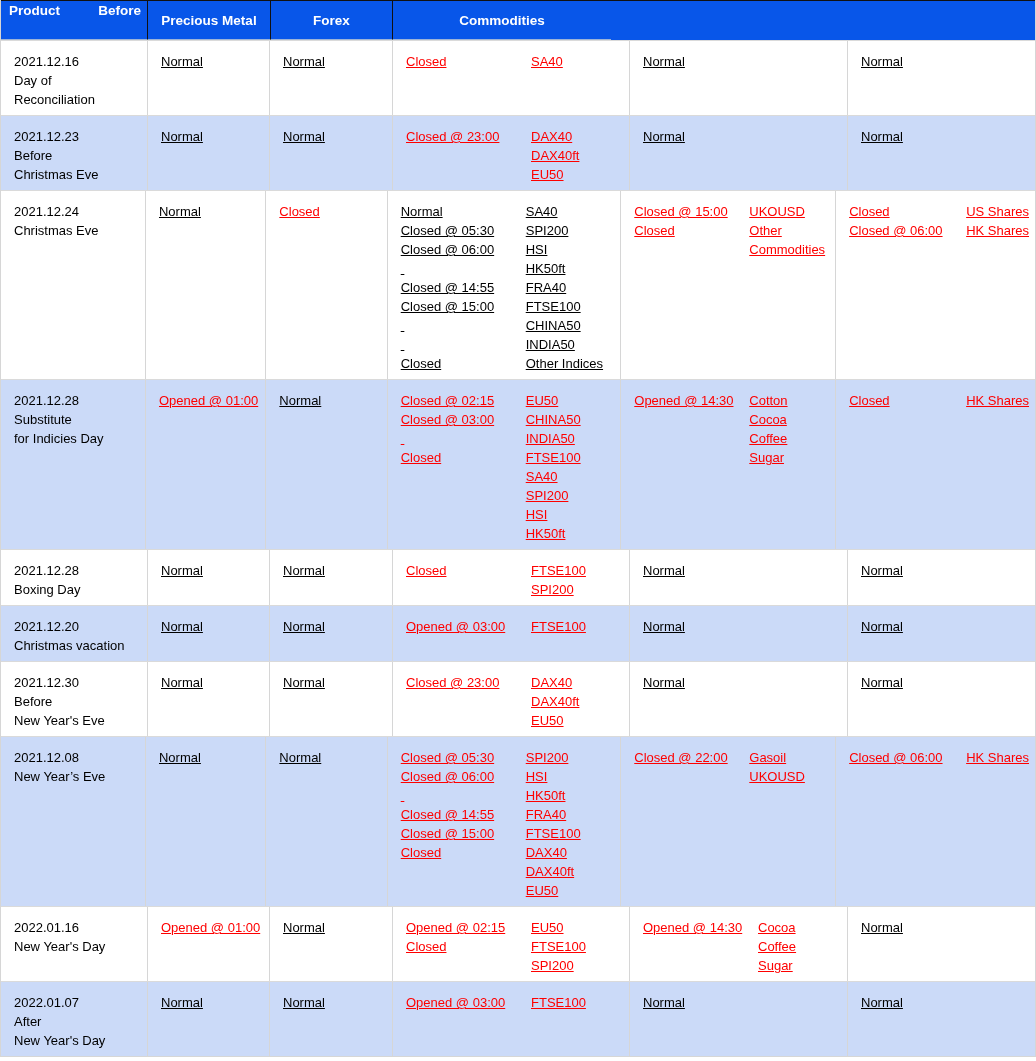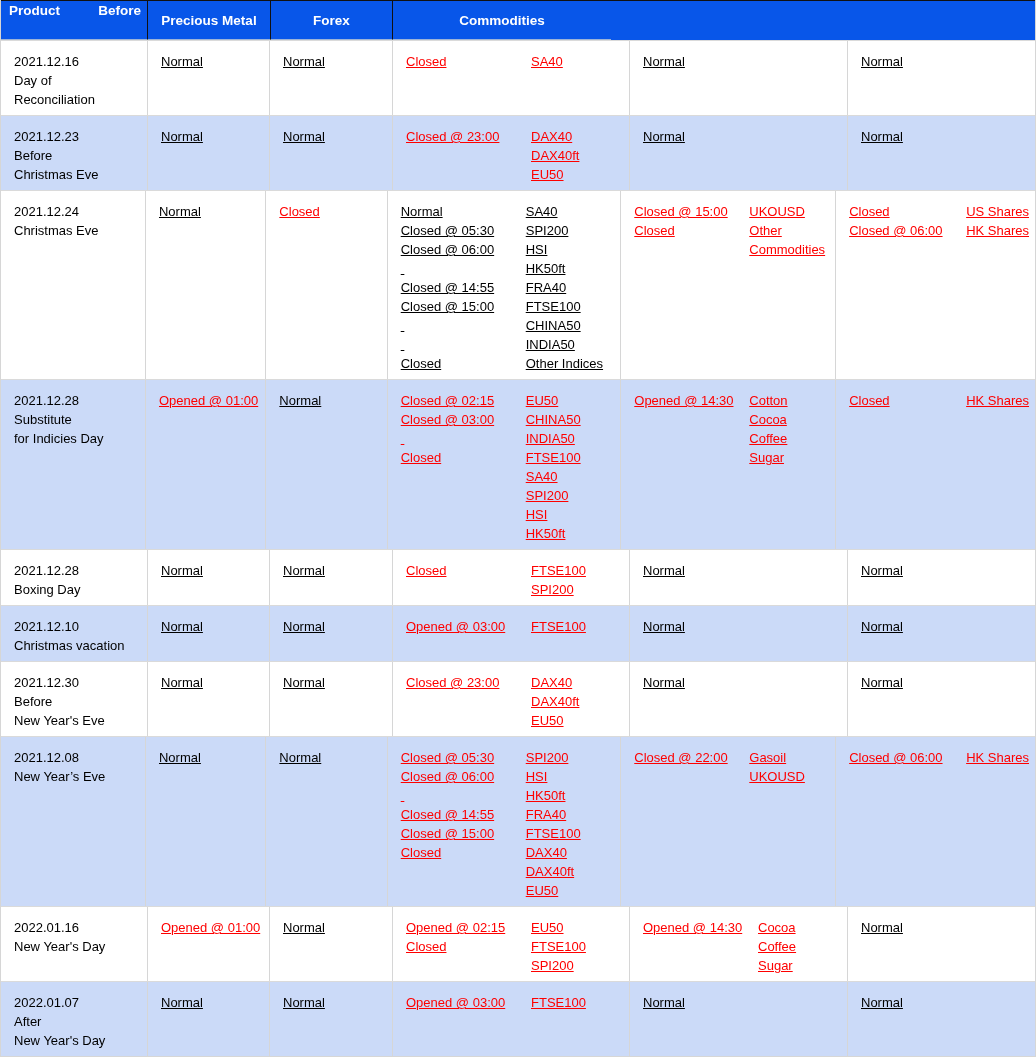--- a/index.html
+++ b/index.html
@@ -316,21 +316,21 @@
         </div>
         <div class="tcell multi c-sh">
           <div class="status-col">
             <div class="line">Normal</div>
           </div>
           <div class="prod-col"></div>
         </div>
       </div>
       <div class="trow alt">
         <div class="tcell c-holiday">
-          <div class="line">2021.12.10</div>
+          <div class="line">2021.12.20</div>
           <div class="line">Christmas vacation</div>
         </div>
         <div class="tcell multi c-forex">
           <div class="status-col">
             <div class="line">Normal</div>
           </div>
           <div class="prod-col"></div>
         </div>
         <div class="tcell multi c-pm">
           <div class="status-col">

